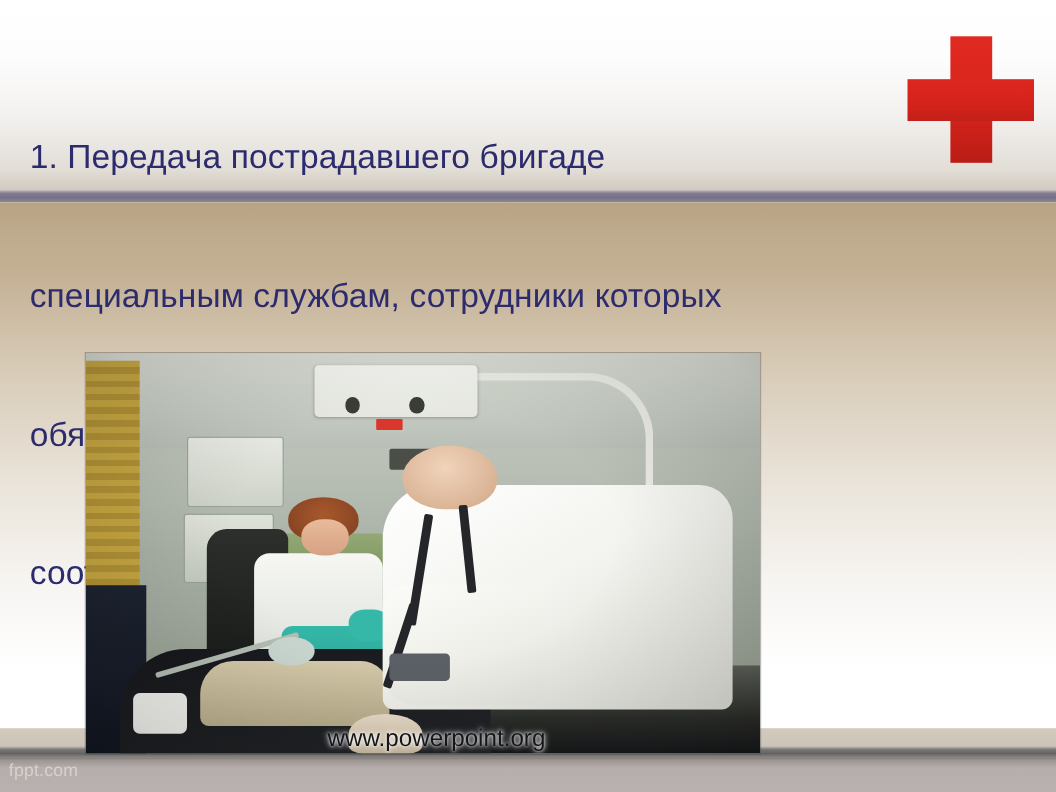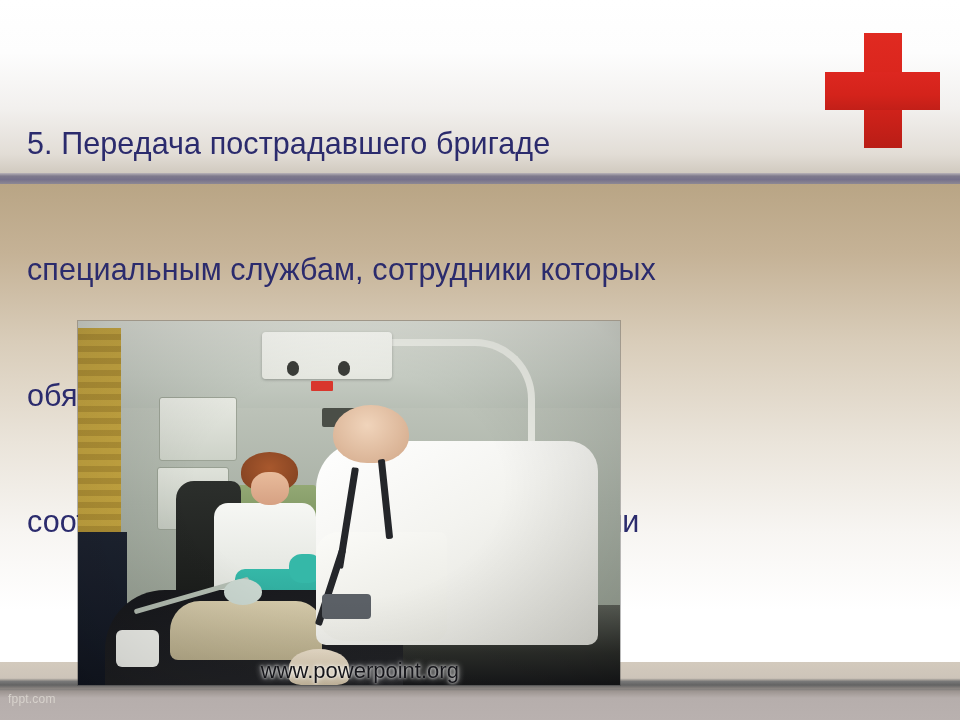--- a/index.html
+++ b/index.html
@@ -105,21 +105,21 @@
     font-weight: 400;
     letter-spacing: 0.1px;
     white-space: pre-wrap;
   }
   .title-line { display: block; }
 
   
   .photo {
     position: absolute;
     left: 78px; top: 321px;
-    width: 542px; height: 364px;
+    width: 613px; height: 364px;
     overflow: hidden;
     background: #9aa69a;
     box-shadow: 0 0 0 1px rgba(60,60,60,0.35);
   }
   .photo-inner { position: absolute; inset: 0; }
 
   
   .ph-ceiling {
     position: absolute; left: 0; top: 0; width: 100%; height: 27%;
     background: linear-gradient(180deg, #d9dcd4 0%, #c5cbc2 55%, #b4bbb1 100%);
@@ -293,21 +293,21 @@
     font-weight: 400;
     white-space: nowrap;
     text-shadow: 0 0 6px rgba(255,255,255,.95),
                  0 0 3px rgba(255,255,255,.95);
   }
 
   
   .fppt {
     position: absolute;
     left: 8px; top: 692px;
-    font-size: 12px;
+    font-size: 16px;
     color: #d7d2cc;
     letter-spacing: .2px;
   }
 </style>
 </head>
 <body>
 
 <div id="slide">
 
   <div class="bg-top"></div>
@@ -315,21 +315,21 @@
   <div class="bg-mid"></div>
   <div class="bg-footer"></div>
   <div class="bg-footer-line"></div>
 
   <div class="cross">
     <div class="bar bar-v"></div>
     <div class="bar bar-h"></div>
   </div>
 
   <div class="title-block">
-    <span class="title-line">5. Передача пострадавшего бригаде</span>
+    <span class="title-line">1. Передача пострадавшего бригаде</span>
     <span class="title-line">специальным службам, сотрудники которых</span>
     <span class="title-line">обязаны оказывать первую помощь в</span>
     <span class="title-line">соответствии с федеральным законом или</span>
     
   </div>
 
   <div class="photo">
     <div class="photo-inner">
       <div class="ph-ceiling"></div>
       <div class="ph-wall"></div>

